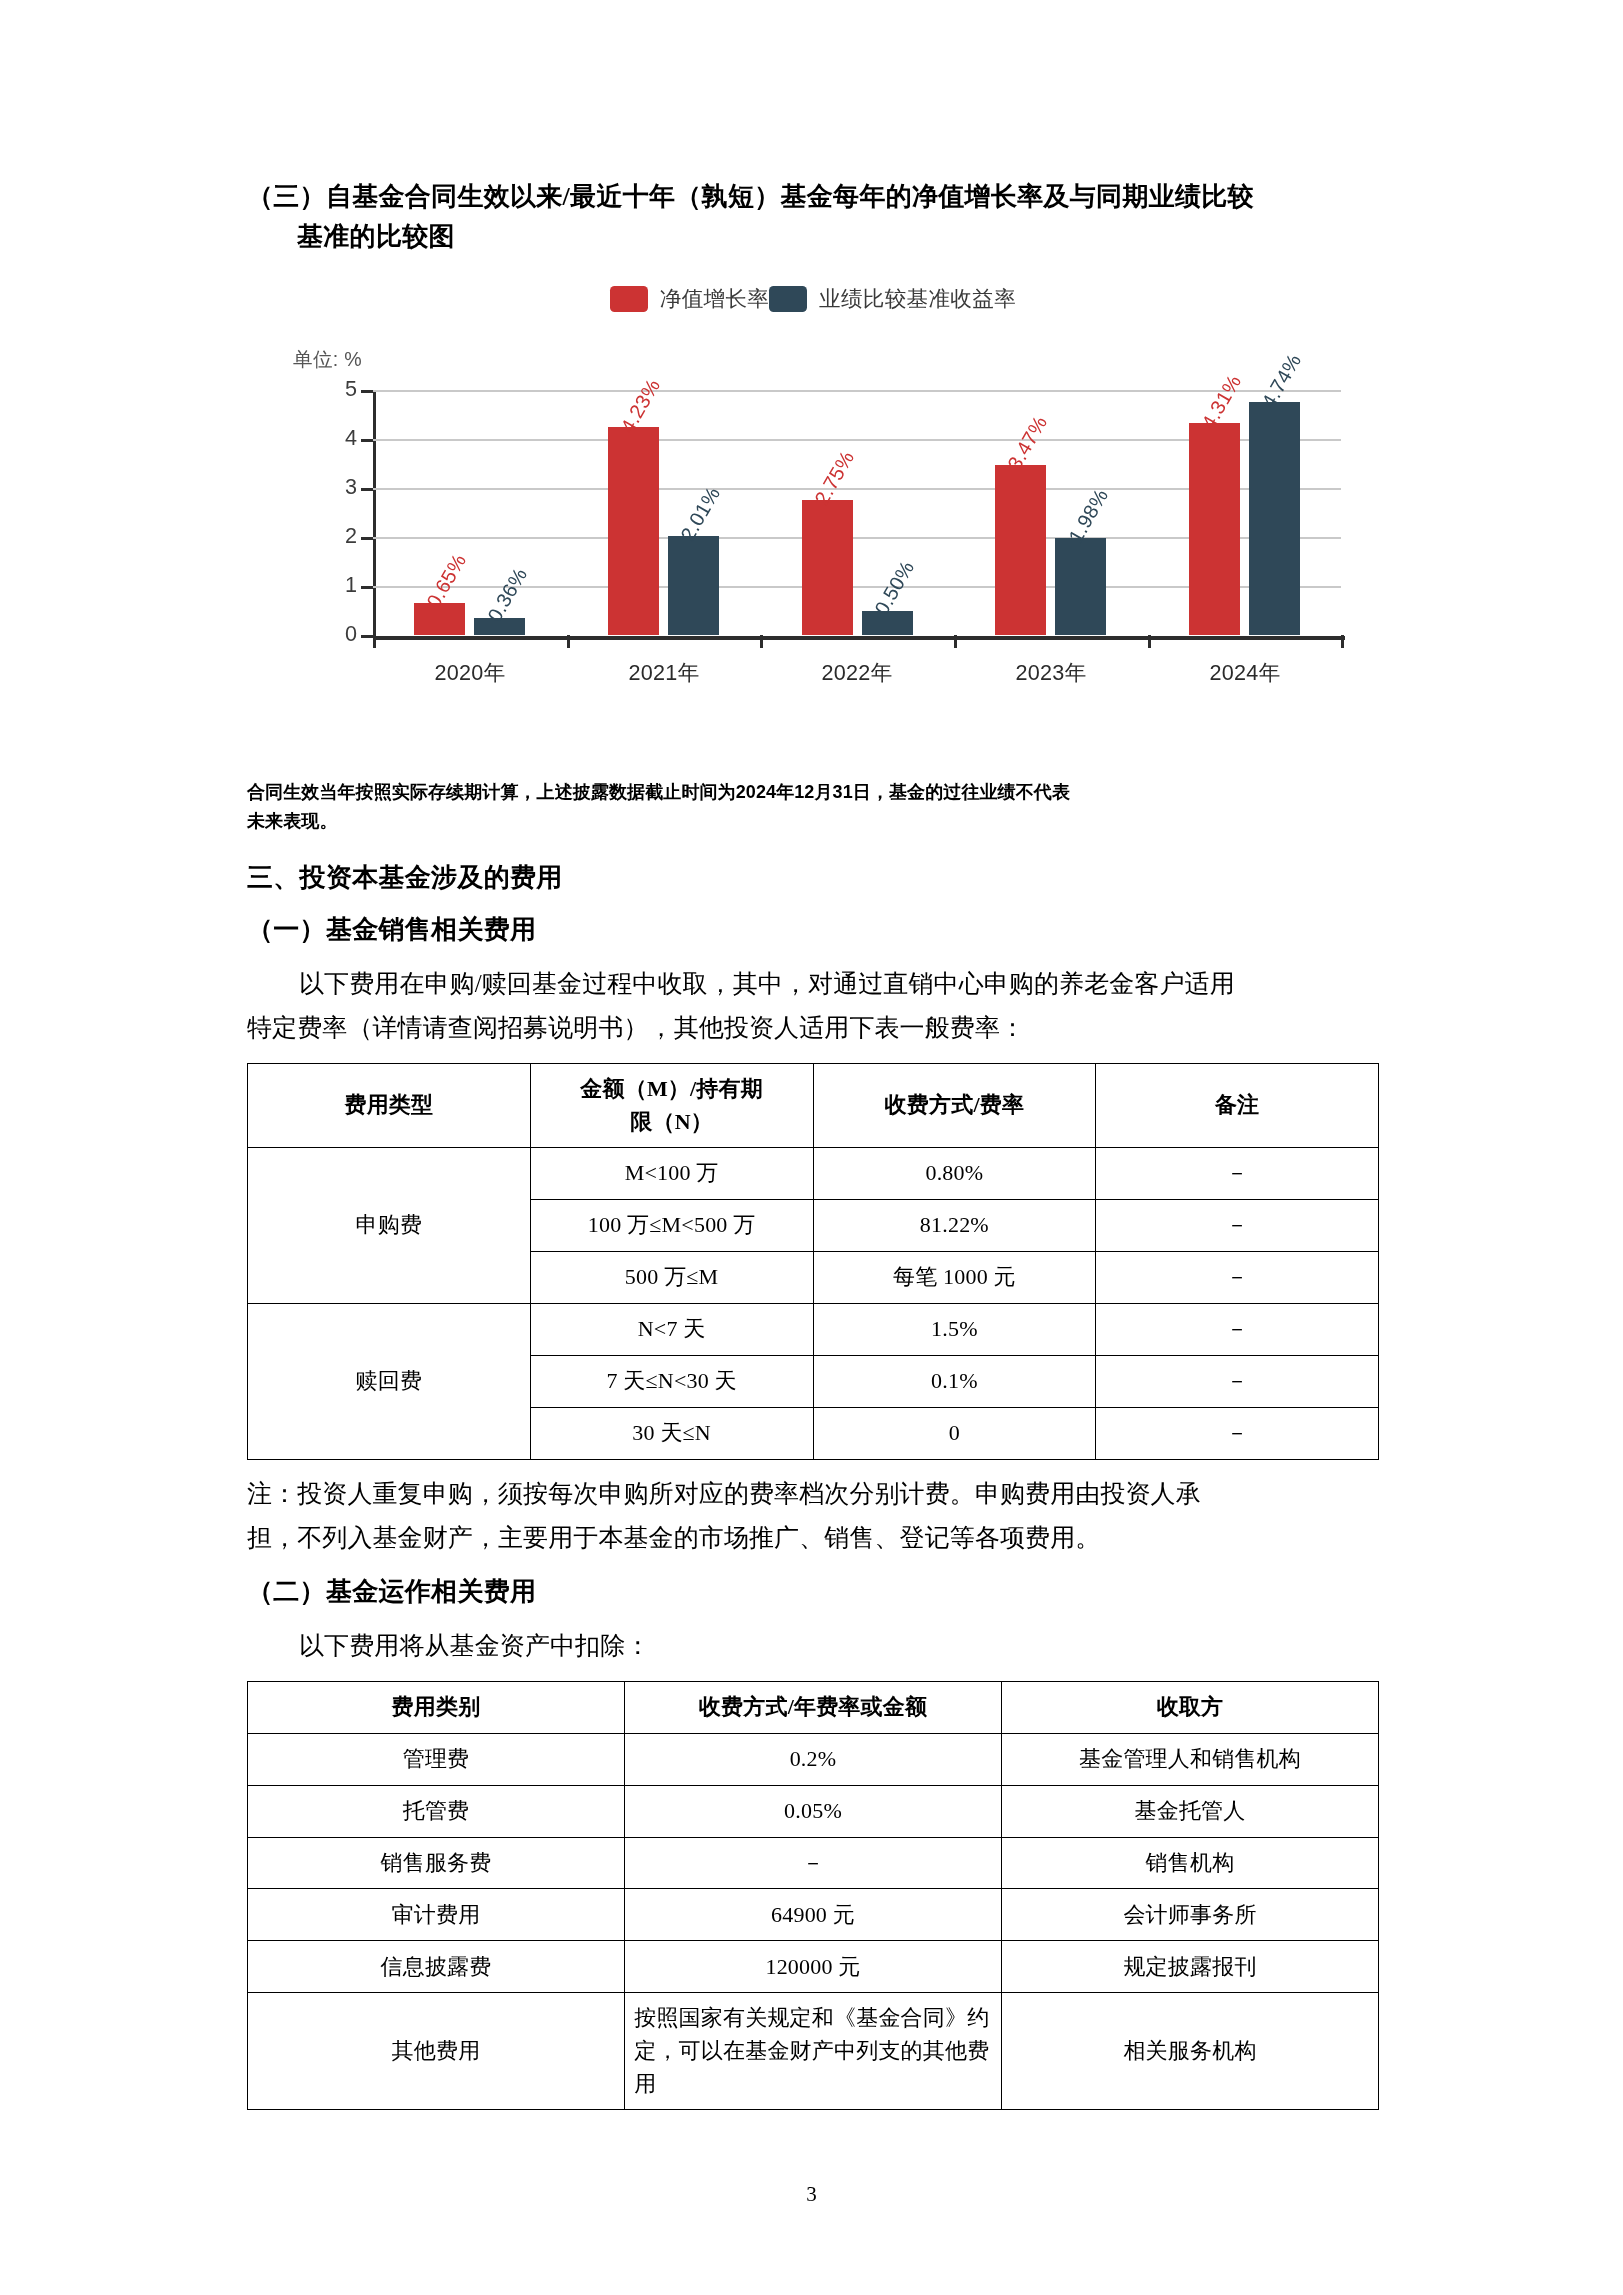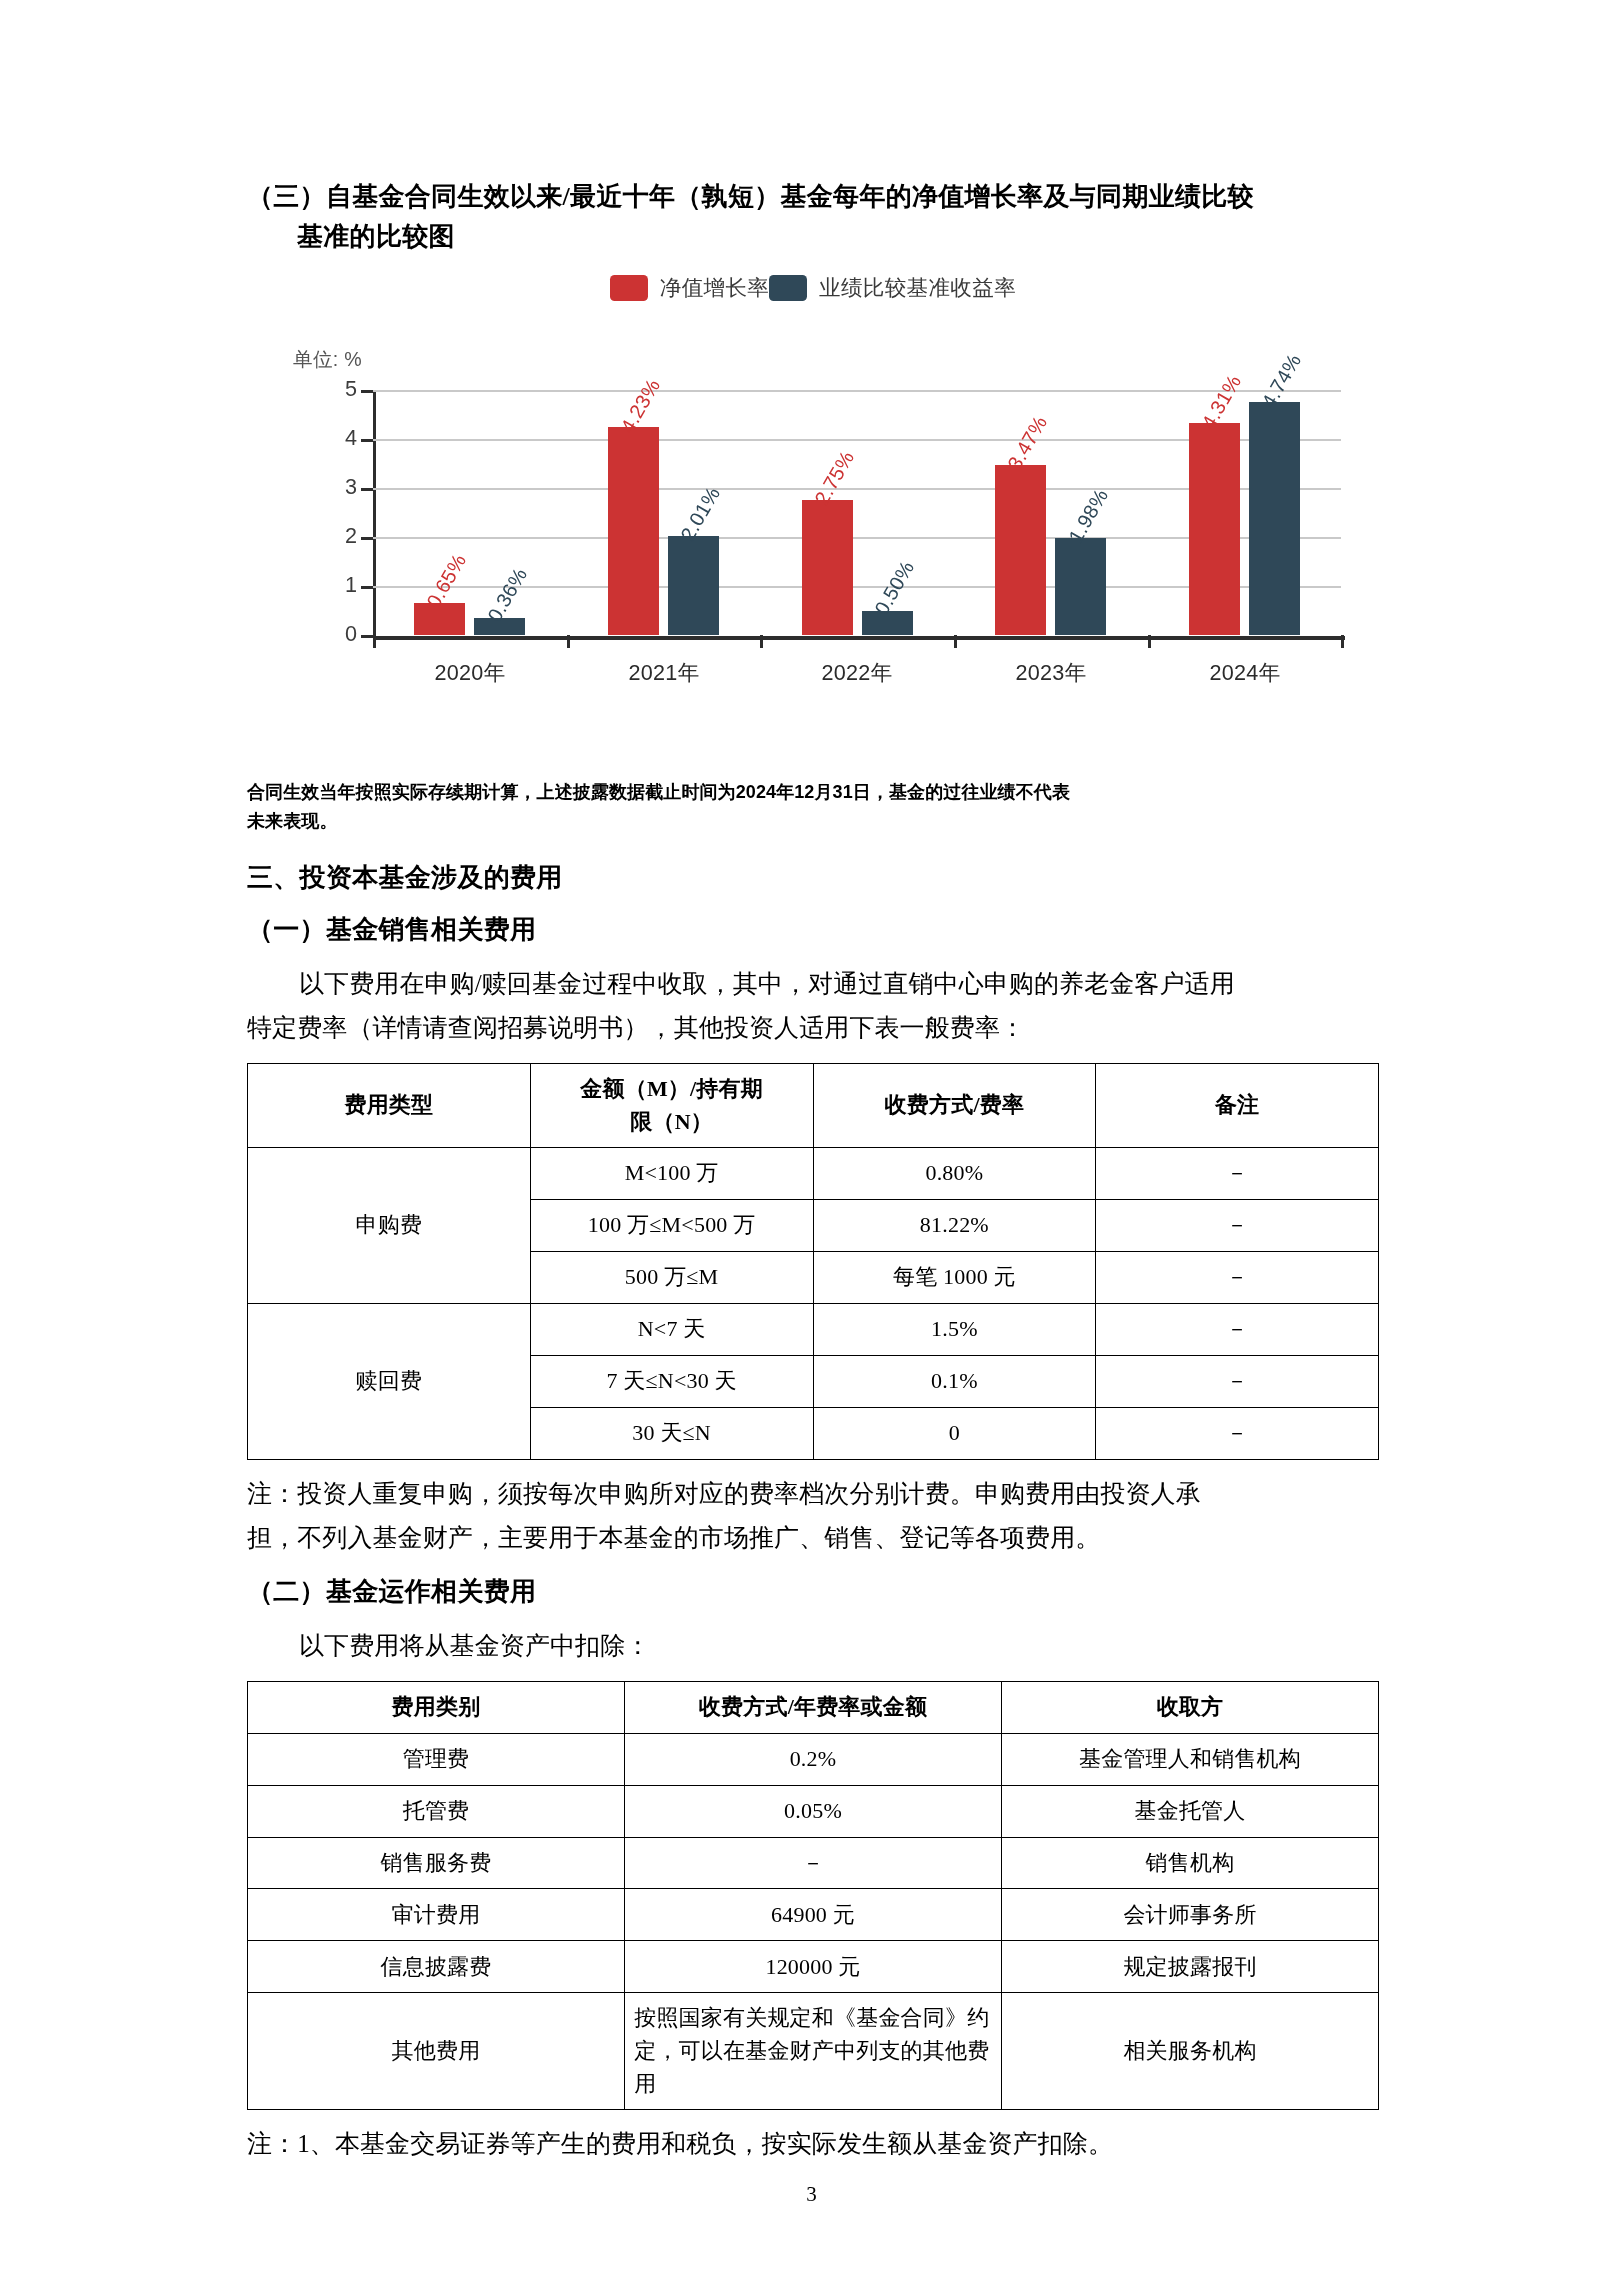--- a/index.html
+++ b/index.html
@@ -64,21 +64,21 @@
   
   .chart-wrap {
     position: relative;
     width: 1132px;
     height: 497px;
     margin: 0 auto;
   }
   .legend {
     position: absolute;
     left: 0; right: 0;
-    top: 4px;
+    top: 15px;
     display: flex;
     justify-content: center;
     align-items: center;
     font-family: "Liberation Sans", "DejaVu Sans", sans-serif;
   }
   .legend-item {
     display: flex;
     align-items: center;
     gap: 11.8px;
   }
@@ -416,19 +416,18 @@
           <tr>
             <td class="c1">其他费用</td>
             <td class="c2 cell-left">按照国家有关规定和《基金合同》约定，可以在基金财产中列支的其他费用</td>
             <td class="c3">相关服务机构</td>
           </tr>
         </tbody>
     </table>
 
     <div class="gap-s"></div>
 
-    <div class="para">注：1、本基金交易证券等产生的费用和税负，按实际发生额从基金资产扣除。</div>
 
   </div>
 
   <div class="page-number">3</div>
 </div>
 
 
 </body></html>

